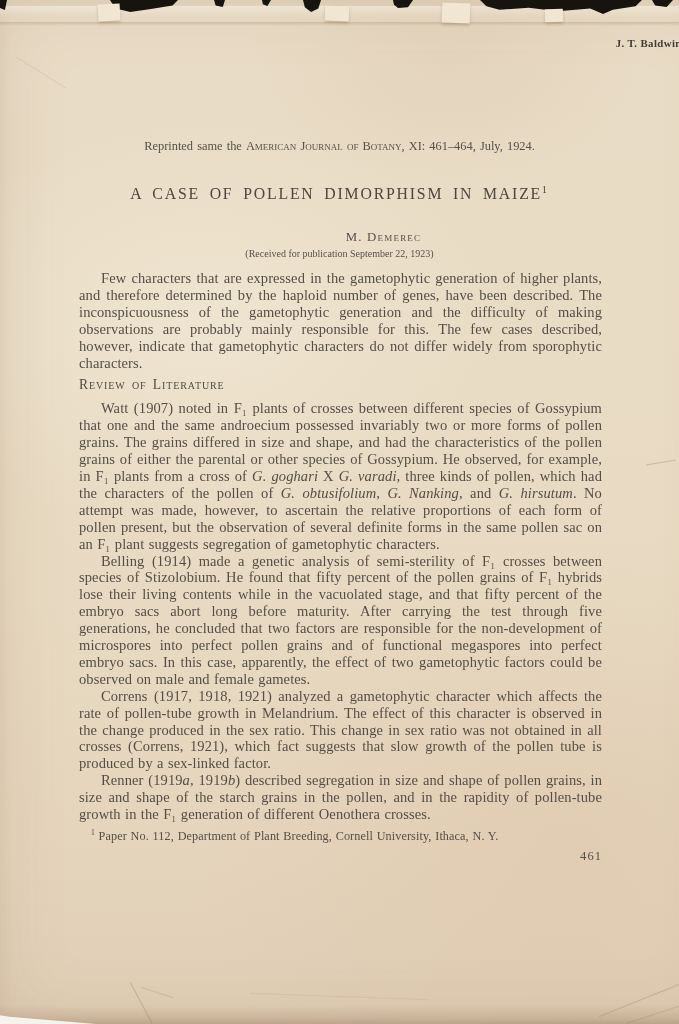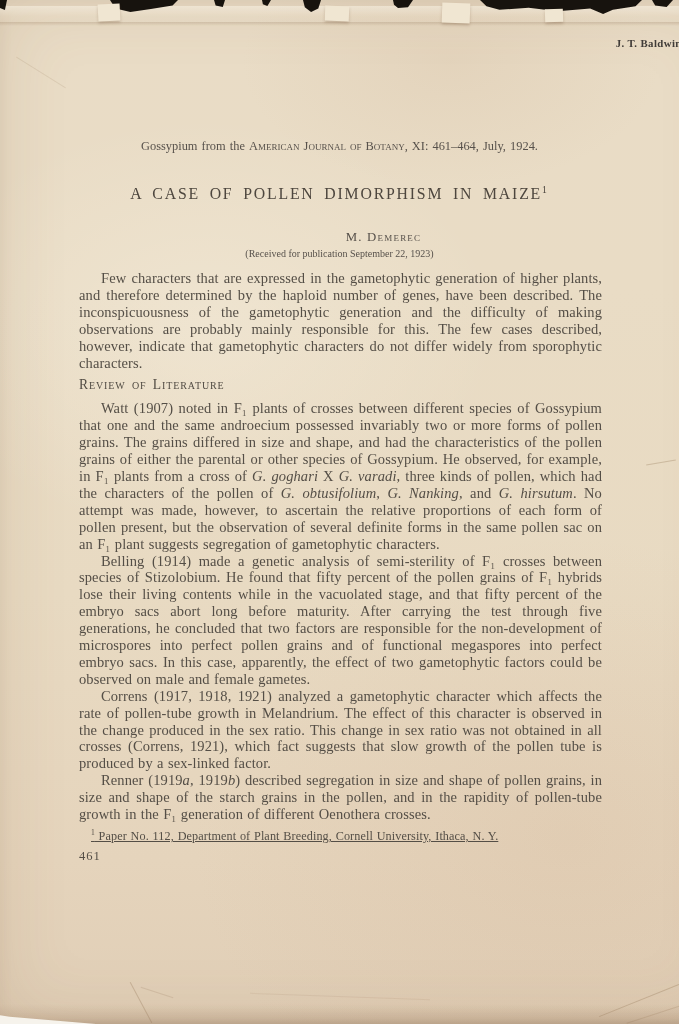--- a/index.html
+++ b/index.html
@@ -60,22 +60,22 @@
     font-size:15.8px;font-weight:400;letter-spacing:1.8px;word-spacing:4px;color:#4d463e;}
   .author{position:absolute;top:230px;left:0;width:679px;text-align:center;
     font-size:12.8px;font-variant:small-caps;letter-spacing:1.2px;color:#56504a;margin-left:44px;}
   .received{position:absolute;top:248px;left:0;width:679px;text-align:center;
     font-size:10px;color:#57514b;}
   .bodycol{position:absolute;top:270px;left:79px;width:523px;color:#544e46;
     font-size:14.5px;line-height:16.9px;text-align:justify;word-spacing:0.6px;letter-spacing:0.1px;}
   .bodycol p{margin:0;text-indent:22px;}
   .section{margin:6px 0 6px 0;text-align:left;font-size:13.6px;font-weight:400;
     font-variant:small-caps;letter-spacing:0.9px;word-spacing:2px;color:#514b43;text-indent:0;}
-  .footnote{margin-top:6px;font-size:12.2px;line-height:14.5px;text-indent:12px;text-align:left;text-decoration:underline;}
-  .pageno{margin-top:4px;text-align:left;font-size:12.6px;letter-spacing:1px;}
+  .footnote{margin-top:6px;font-size:12.2px;line-height:14.5px;text-indent:12px;text-align:left;}
+  .pageno{margin-top:4px;text-align:right;font-size:12.6px;letter-spacing:1px;}
   .i{font-style:italic;}
   .sc{font-variant:small-caps;}
   .sup{vertical-align:super;font-size:0.62em;line-height:0;}
 </style>
 </head>
 <body>
 
 <div class="paper">
 
   <div class="fold-strip"></div>
@@ -98,21 +98,21 @@
   <div class="crease c3"></div>
   <div class="crease c4"></div>
   <div class="crease c5"></div>
   <div class="crease c6"></div>
   <div class="crease c7"></div>
   <div class="bottom-shade"></div>
   <div class="bottom-sliver"></div>
 
   <div class="stamp">J. T. Baldwin, Jr.</div>
 
-  <div class="reprint"><span>Gossypium from the </span><span class="sc">American Journal of Botany</span><span>, XI: 461–464, July, 1924.</span></div>
+  <div class="reprint"><span>Reprinted same the </span><span class="sc">American Journal of Botany</span><span>, XI: 461–464, July, 1924.</span></div>
 
   <h1 class="title"><span>A CASE OF POLLEN DIMORPHISM IN MAIZE</span><span class="sup">1</span></h1>
   <div class="author">M. Demerec</div>
   <div class="received">(Received for publication September 22, 1923)</div>
 
   <div class="bodycol">
     <p><span>Few characters that are expressed in the gametophytic generation of higher plants, and therefore determined by the haploid number of genes, have been described. The inconspicuousness of the gametophytic generation and the difficulty of making observations are probably mainly responsible for this. The few cases described, however, indicate that gametophytic characters do not differ widely from sporophytic characters.</span></p>
     <h2 class="section">Review of Literature</h2>
     <p><span>Watt (1907) noted in F₁ plants of crosses between different species of Gossypium that one and the same androecium possessed invariably two or more forms of pollen grains. The grains differed in size and shape, and had the characteristics of the pollen grains of either the parental or other species of Gossypium. He observed, for example, in F₁ plants from a cross of </span><span class="i">G. goghari</span><span> X </span><span class="i">G. varadi</span><span>, three kinds of pollen, which had the characters of the pollen of </span><span class="i">G. obtusifolium</span><span>, </span><span class="i">G. Nanking</span><span>, and </span><span class="i">G. hirsutum</span><span>. No attempt was made, however, to ascertain the relative proportions of each form of pollen present, but the observation of several definite forms in the same pollen sac on an F₁ plant suggests segregation of gametophytic characters.</span></p>
     <p><span>Belling (1914) made a genetic analysis of semi-sterility of F₁ crosses between species of Stizolobium. He found that fifty percent of the pollen grains of F₁ hybrids lose their living contents while in the vacuolated stage, and that fifty percent of the embryo sacs abort long before maturity. After carrying the test through five generations, he concluded that two factors are responsible for the non-development of microspores into perfect pollen grains and of functional megaspores into perfect embryo sacs. In this case, apparently, the effect of two gametophytic factors could be observed on male and female gametes.</span></p>

